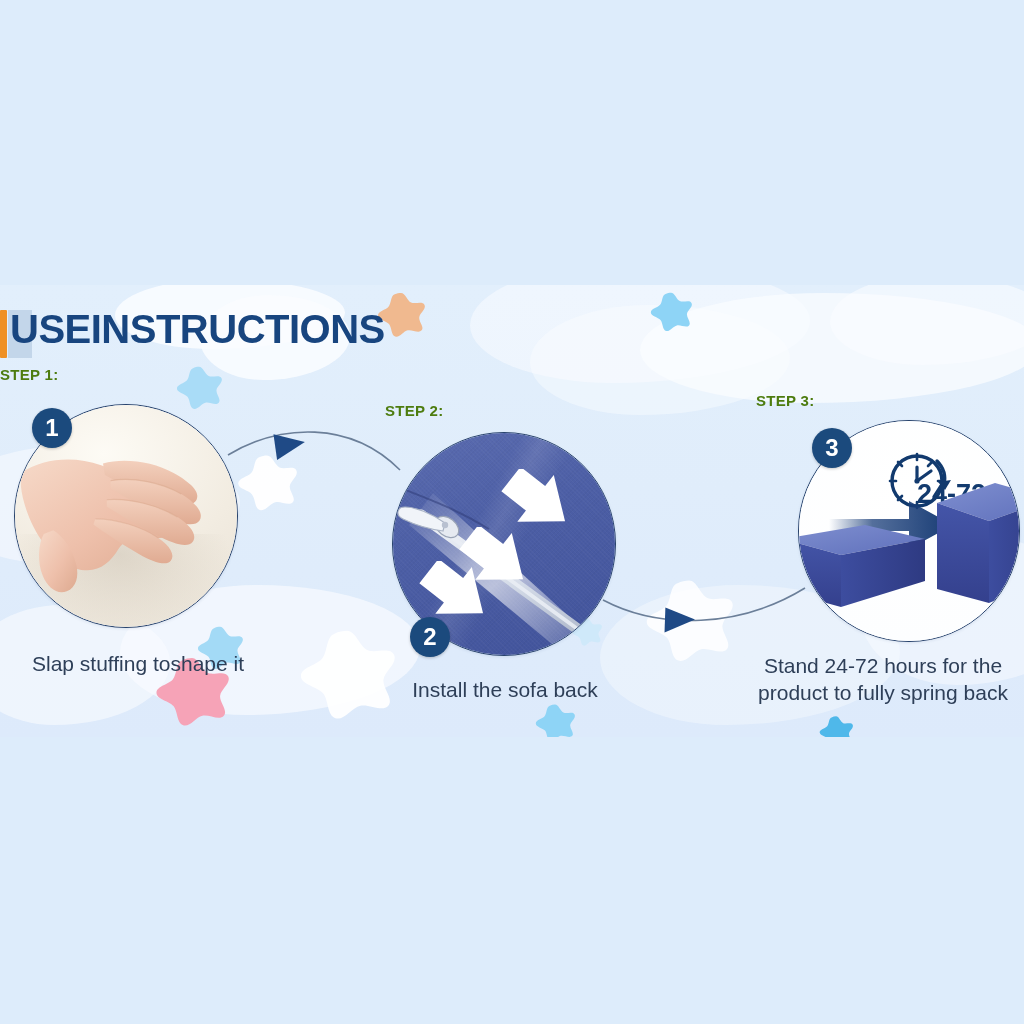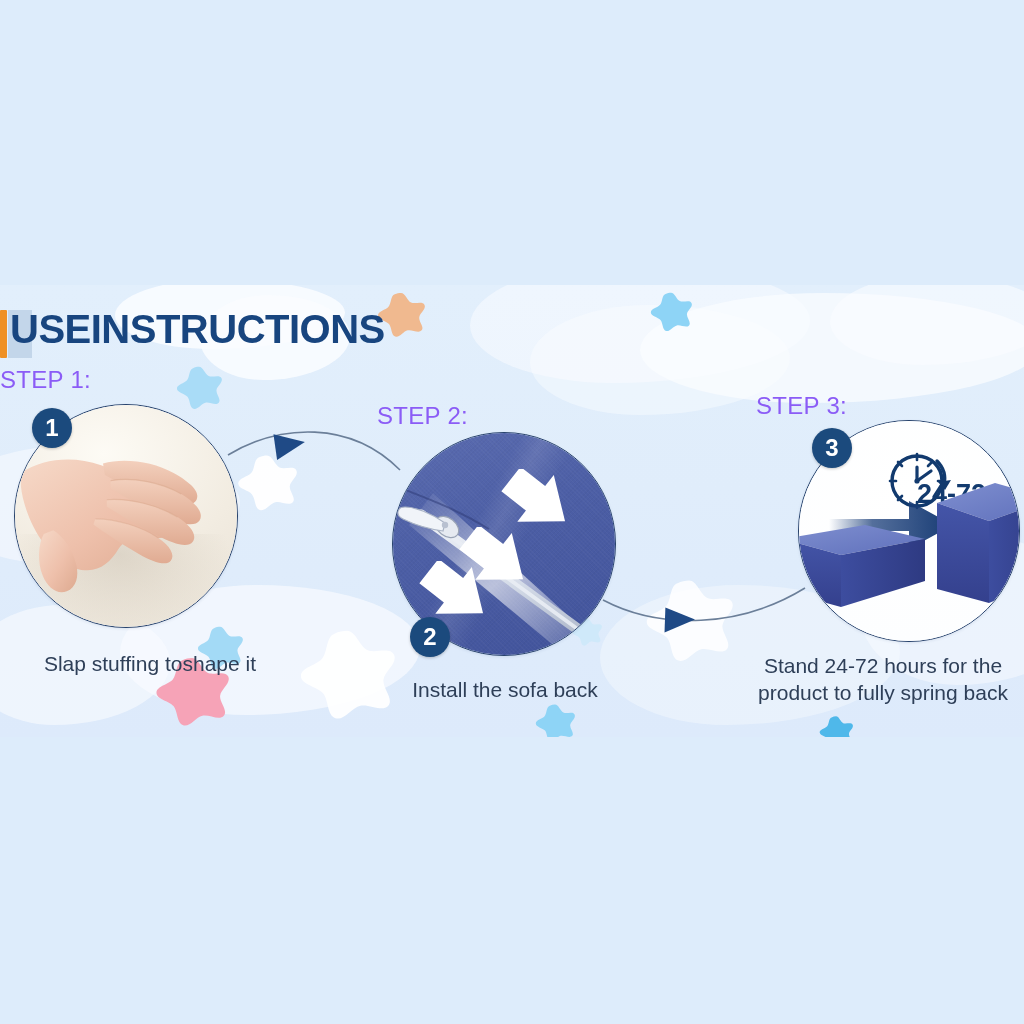--- a/index.html
+++ b/index.html
@@ -29,21 +29,21 @@
   .accent-block{width:24px;height:48px;background:#c3d6ea;margin-left:1px;}
   .title{
     position:absolute;left:10px;top:303px;
     font-size:40px;font-weight:bold;color:#18457f;
     letter-spacing:-.5px;line-height:52px;white-space:nowrap;
     font-family:"Liberation Sans", sans-serif;
   }
 
   
   .step-label{
-    position:absolute;font-size:24px;font-weight:normal;color:#8b5cf6;
+    position:absolute;font-size:15px;font-weight:bold;color:#4d7c0f;
     letter-spacing:.3px;white-space:nowrap;
   }
 
   
   .circle{
     position:absolute;border-radius:50%;
     border:1.6px solid #25406a;overflow:hidden;
     box-shadow:0 1px 3px rgba(30,60,110,.10);
   }
 
@@ -214,23 +214,23 @@
       <path fill="url(#skin2)" d="M80 92 C 102 92, 128 100, 146 112 C 158 120, 164 130, 159 136 C 154 142, 140 137, 126 129 C 108 119, 86 104, 78 98 Z"></path>
 
       <path fill="url(#skin)" d="M36 104 C 46 110, 56 124, 60 140 C 63 152, 60 164, 50 168 C 40 172, 30 164, 25 152 C 19 138, 20 118, 26 108 Z"></path>
 
       <path fill="none" stroke="#d9a78c" stroke-width="1.2" opacity=".55" d="M96 52 C 120 48, 150 54, 170 66"></path>
       <path fill="none" stroke="#d9a78c" stroke-width="1.2" opacity=".5" d="M92 72 C 116 70, 146 78, 166 90"></path>
       <path fill="none" stroke="#d9a78c" stroke-width="1.2" opacity=".45" d="M80 92 C 102 92, 128 100, 146 112"></path>
     </svg>
   </div>
   <div class="badge" style="left:32px;top:408px;">1</div>
-  <div class="caption" style="left:0px;top:650px;width:250px;text-align:right;padding-left:6px;">Slap stuffing toshape it</div>
-
-  <div class="step-label" style="left:377px;top:402px;">STEP 2:</div>
+  <div class="caption" style="left:0px;top:650px;width:250px;text-align:center;padding-left:13px;">Slap stuffing toshape it</div>
+
+  <div class="step-label" style="left:385px;top:402px;">STEP 2:</div>
 
   <div class="circle" style="left:392px;top:432px;width:222px;height:222px;">
     <div class="fabric"></div>
     <div class="fabric-grain"></div>
 
     <svg viewBox="0 0 222 222" style="position:absolute;inset:0;width:100%;height:100%;">
       <defs>
         <linearGradient id="sheen" x1="0" y1="0" x2="1" y2="1">
           <stop offset="0%" stop-color="#ffffff" stop-opacity="0"></stop>
           <stop offset="50%" stop-color="#ffffff" stop-opacity=".62"></stop>

